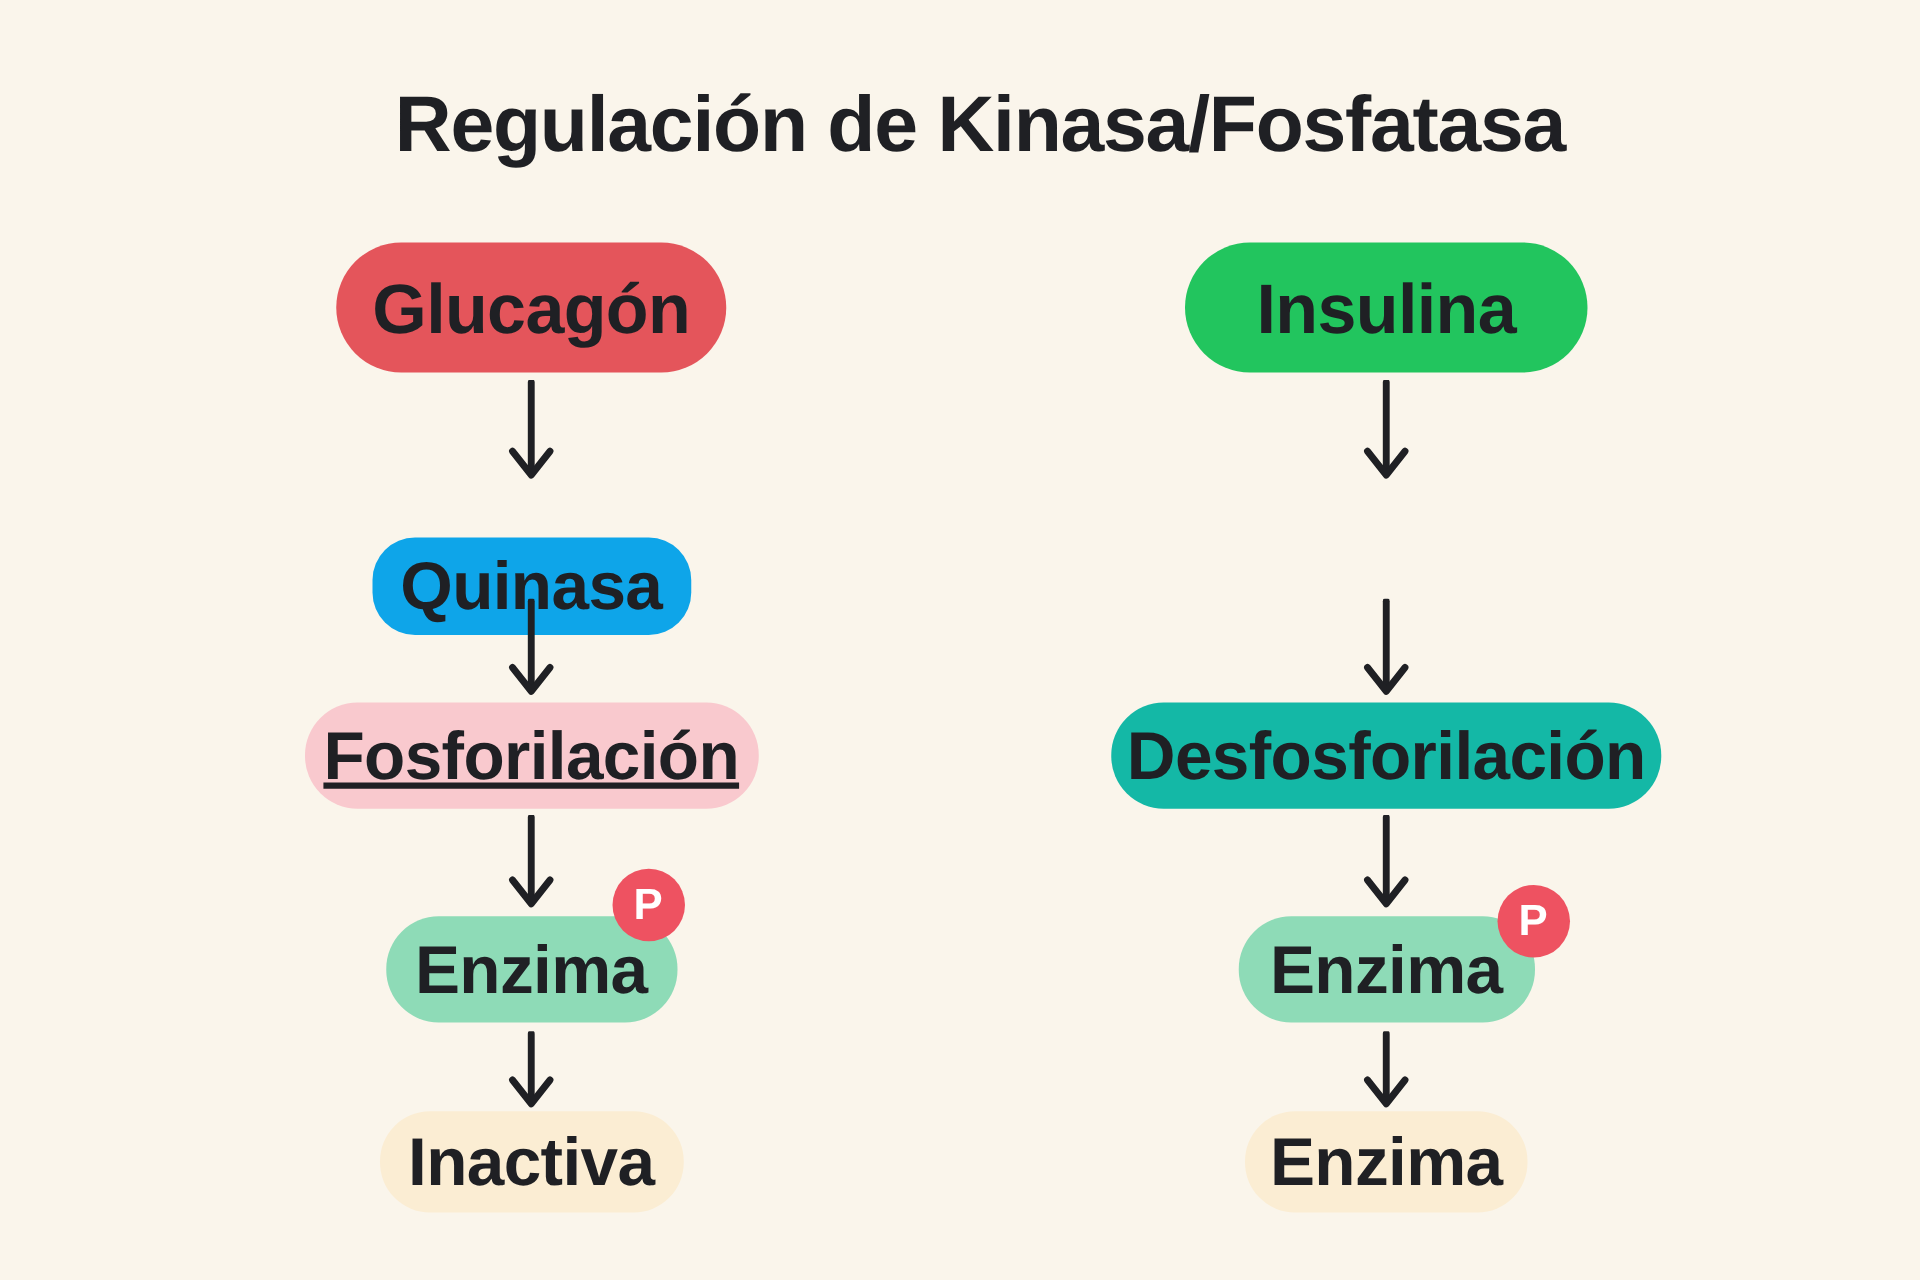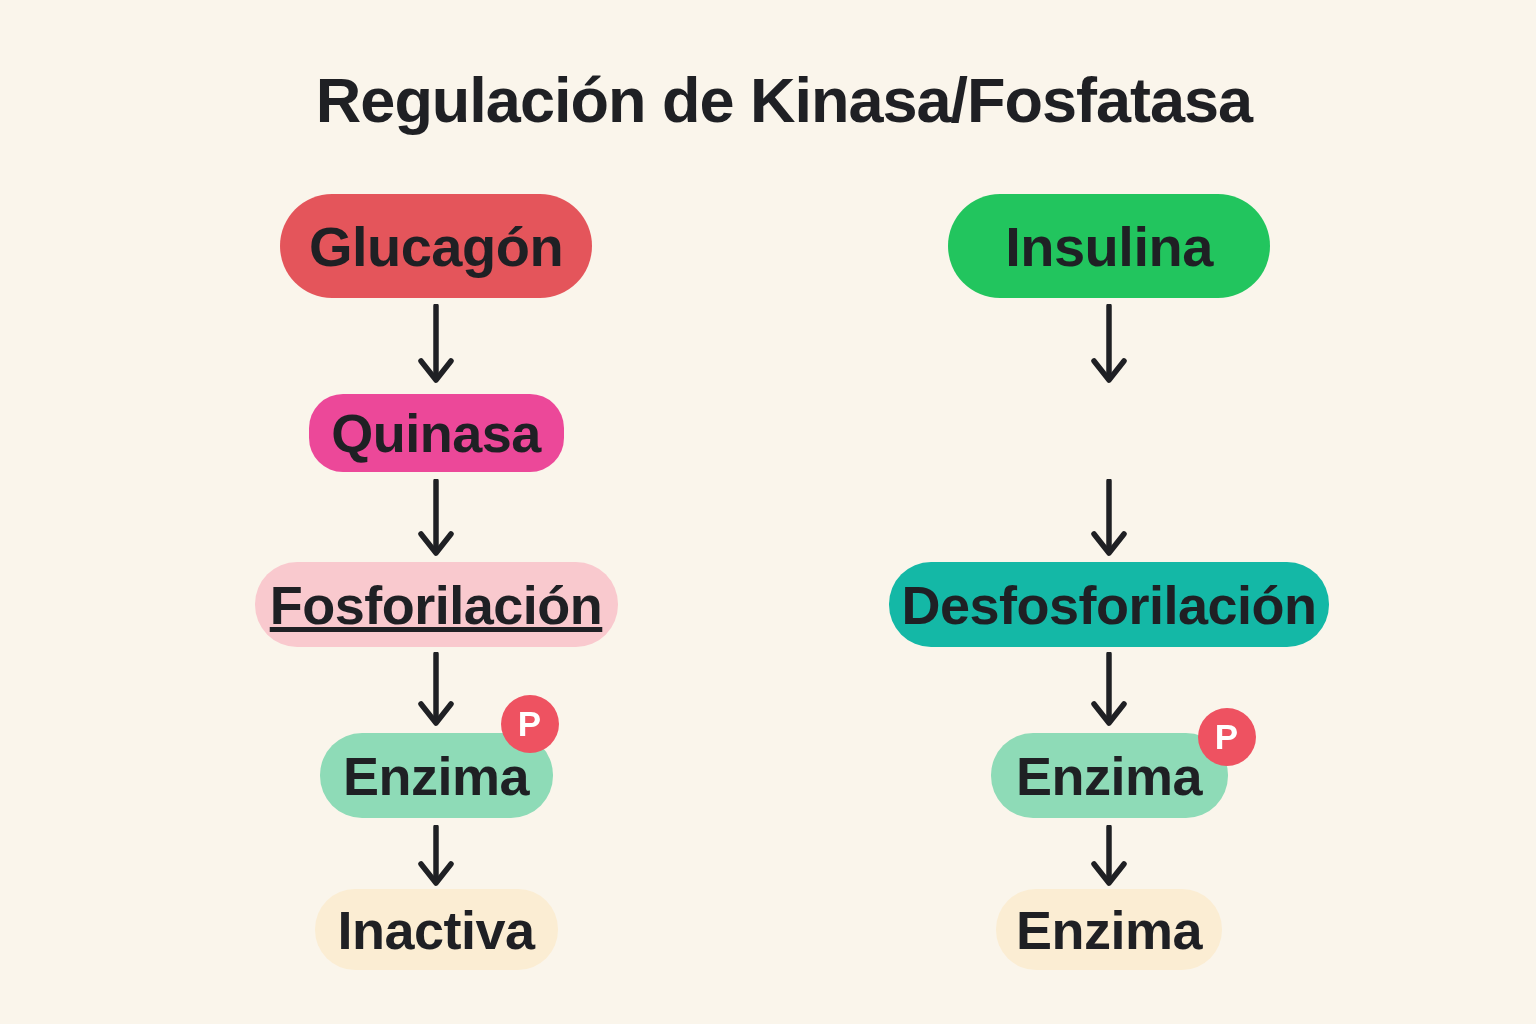--- a/index.html
+++ b/index.html
@@ -29,21 +29,21 @@
     font-size: 63px;
     font-weight: 700;
     letter-spacing: -1px;
     line-height: 1.1;
   }
   .column {
     position: absolute;
     top: 0;
     height: 1024px;
   }
-  .col-left  { left: 196px; width: 480px; }
+  .col-left  { left: 185px; width: 480px; }
   .col-right { left: 869px; width: 480px; }
 
   .row {
     position: absolute;
     left: 0;
     width: 100%;
     display: flex;
     justify-content: center;
   }
   .r1 { top: 194px; }
@@ -120,21 +120,21 @@
         <span class="pill-label">Glucagón</span>
       </div>
     </div>
 
     <svg class="arrow a1" width="44" height="80" viewBox="0 0 44 80" style="color: rgb(31, 32, 36);">
       <line x1="22" y1="2" x2="22" y2="70" stroke="currentColor" stroke-width="5.5" stroke-linecap="round"></line>
       <polyline points="7,57 22,76 37,57" fill="none" stroke="currentColor" stroke-width="5.5" stroke-linecap="round" stroke-linejoin="round"></polyline>
     </svg>
 
     <div class="row r2">
-      <div class="pill p2 w255" style="background-color: #ec4899;">
+      <div class="pill p2 w255" style="background-color: #0ea5e9; margin-top: 36px;">
         <span class="pill-label">Quinasa</span>
       </div>
     </div>
 
     <svg class="arrow a2" width="44" height="78" viewBox="0 0 44 78" style="color: rgb(31, 32, 36);">
       <line x1="22" y1="2" x2="22" y2="68" stroke="currentColor" stroke-width="5.5" stroke-linecap="round"></line>
       <polyline points="7,55 22,74 37,55" fill="none" stroke="currentColor" stroke-width="5.5" stroke-linecap="round" stroke-linejoin="round"></polyline>
     </svg>
 
     <div class="row r3">

